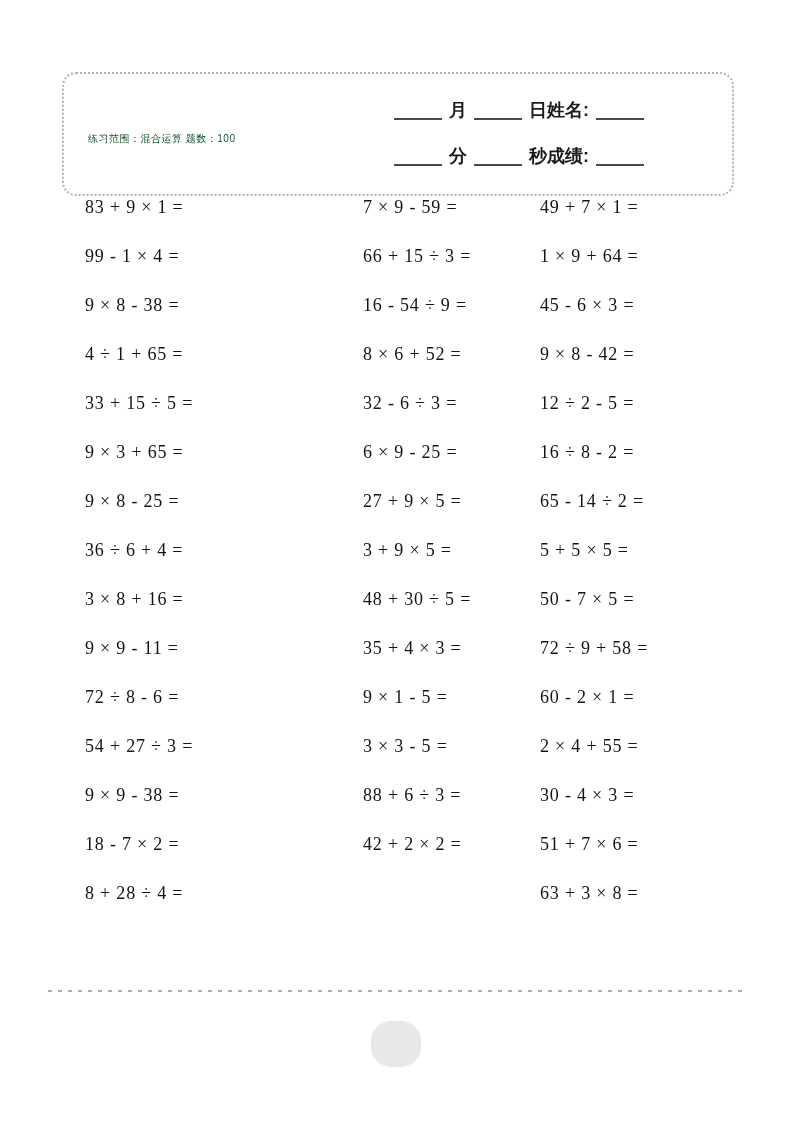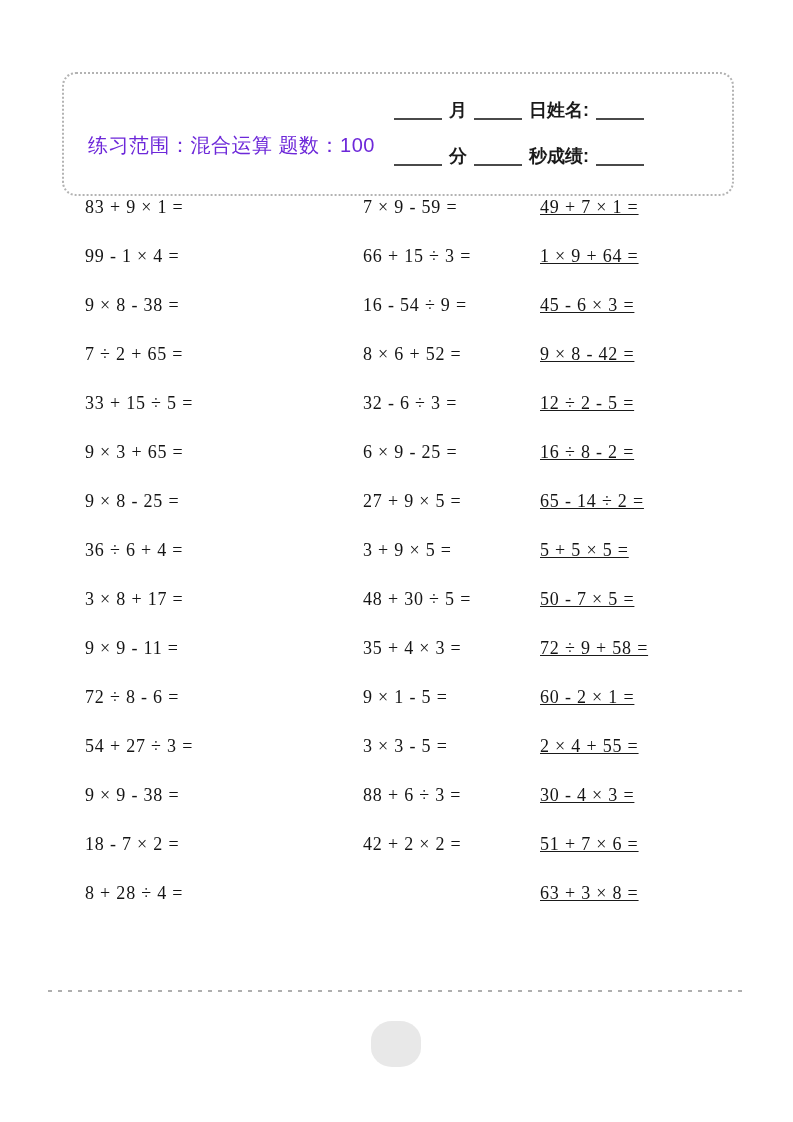--- a/index.html
+++ b/index.html
@@ -26,23 +26,23 @@
     height: 124px;
     box-sizing: border-box;
     border: 2px dotted #b3b3b3;
     border-radius: 14px;
   }
   .scope-label {
     position: absolute;
     left: 24px;
     top: 58px;
     font-family: "Liberation Sans", sans-serif;
-    font-size: 20px;
+    font-size: 10px;
     letter-spacing: 0.5px;
-    color: #6d28d9;
+    color: #14532d;
     white-space: nowrap;
   }
   .fill-area {
     position: absolute;
     left: 330px;
     top: 0;
     right: 14px;
     height: 100%;
   }
   .fill-line {
@@ -80,21 +80,21 @@
     width: 100%;
     height: 735px;
     padding-left: 24px;
   }
   .problem-col {
     position: absolute;
     top: 0;
   }
   .problem-col.c1 { left: 85px; }
   .problem-col.c2 { left: 315px; margin-left: 48px; }
-  .problem-col.c3 { left: 540px; text-decoration: underline; }
+  .problem-col.c3 { left: 540px; }
   .problem {
     height: 49px;
     line-height: 49px;
     font-size: 18px;
     letter-spacing: 0.8px;
     white-space: nowrap;
     color: #141414;
   }
 
   
@@ -142,26 +142,26 @@
         <span class="blank"></span>
       </div>
     </div>
   </div>
 
   <div class="problem-grid">
     <div class="problem-col c1">
         <div class="problem">83 + 9 × 1 =</div>
         <div class="problem">99 - 1 × 4 =</div>
         <div class="problem">9 × 8 - 38 =</div>
-        <div class="problem">7 ÷ 2 + 65 =</div>
+        <div class="problem">4 ÷ 1 + 65 =</div>
         <div class="problem">33 + 15 ÷ 5 =</div>
         <div class="problem">9 × 3 + 65 =</div>
         <div class="problem">9 × 8 - 25 =</div>
         <div class="problem">36 ÷ 6 + 4 =</div>
-        <div class="problem">3 × 8 + 17 =</div>
+        <div class="problem">3 × 8 + 16 =</div>
         <div class="problem">9 × 9 - 11 =</div>
         <div class="problem">72 ÷ 8 - 6 =</div>
         <div class="problem">54 + 27 ÷ 3 =</div>
         <div class="problem">9 × 9 - 38 =</div>
         <div class="problem">18 - 7 × 2 =</div>
         <div class="problem">8 + 28 ÷ 4 =</div>
       </div>
     <div class="problem-col c2">
         <div class="problem">7 × 9 - 59 =</div>
         <div class="problem">66 + 15 ÷ 3 =</div>

